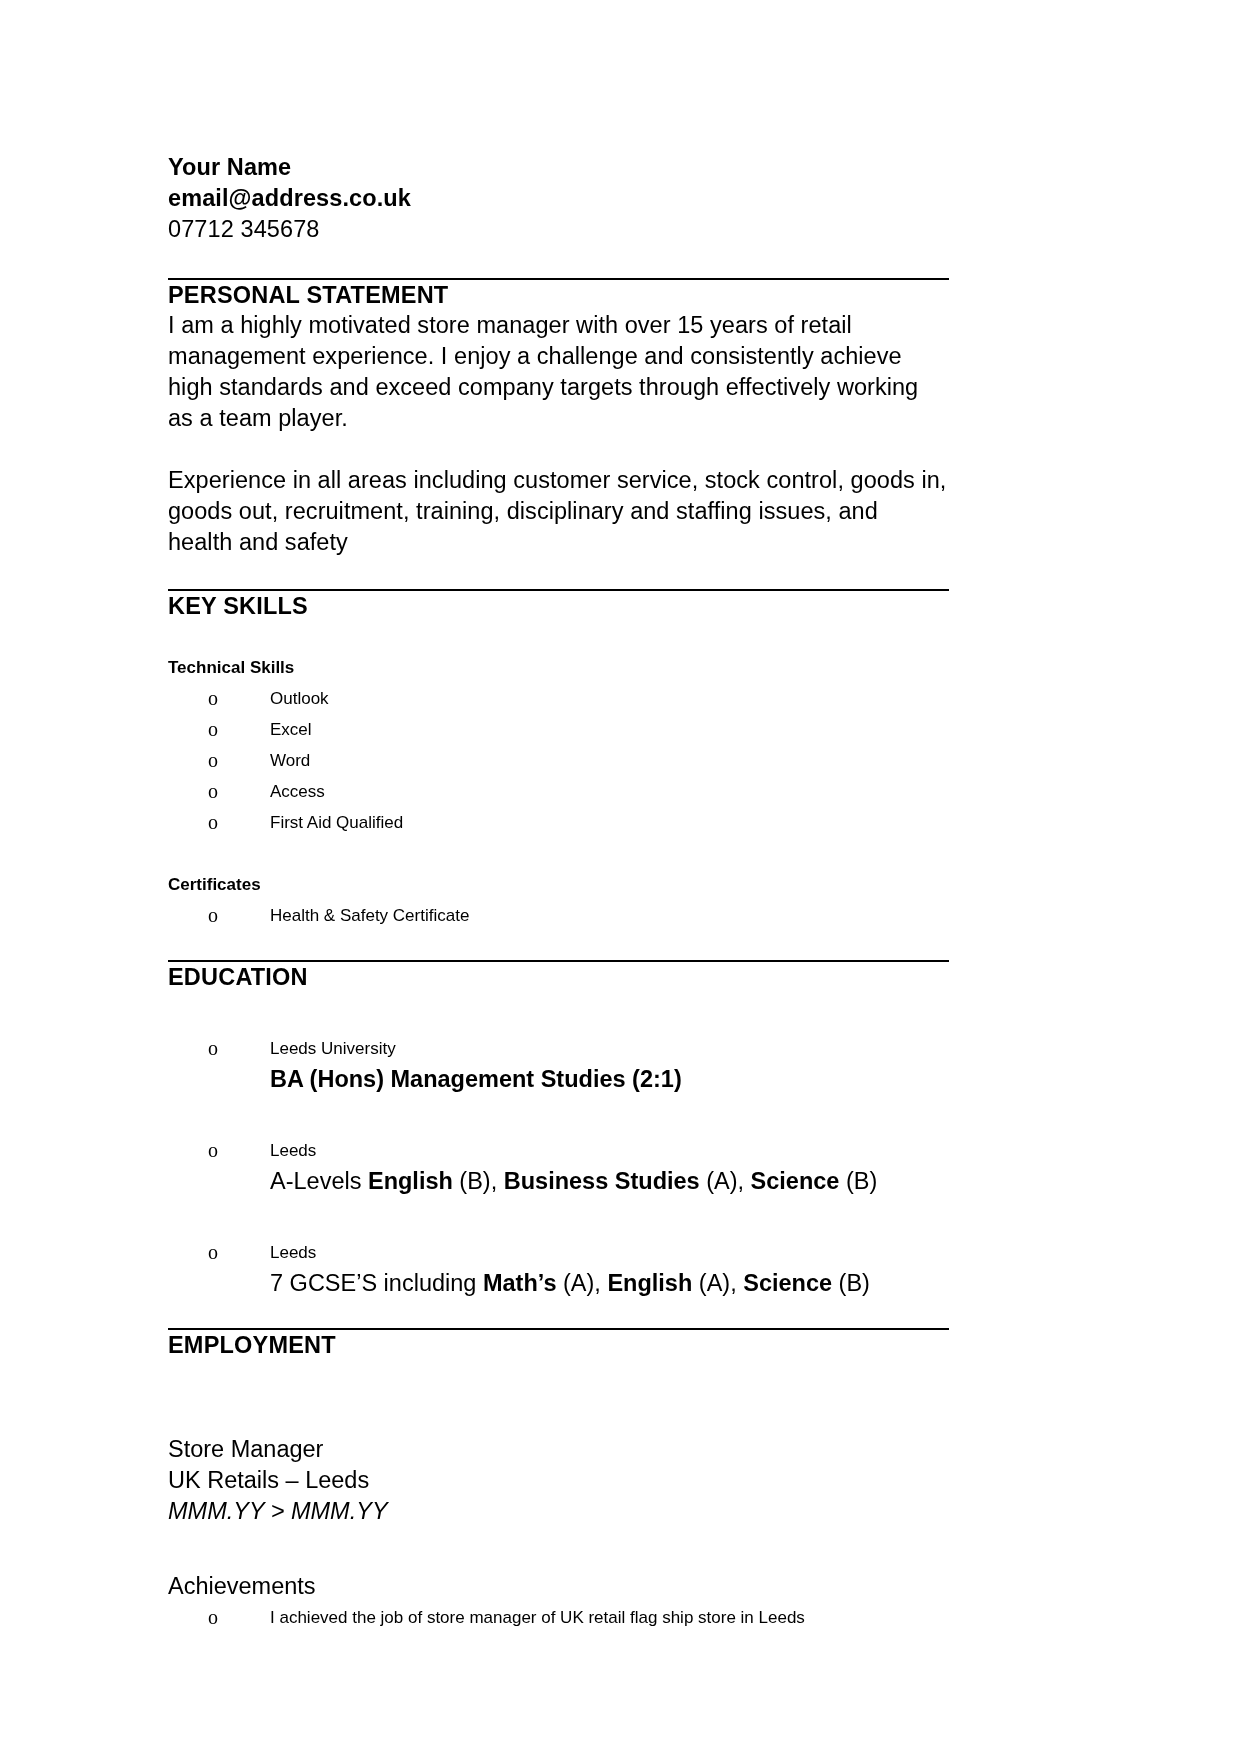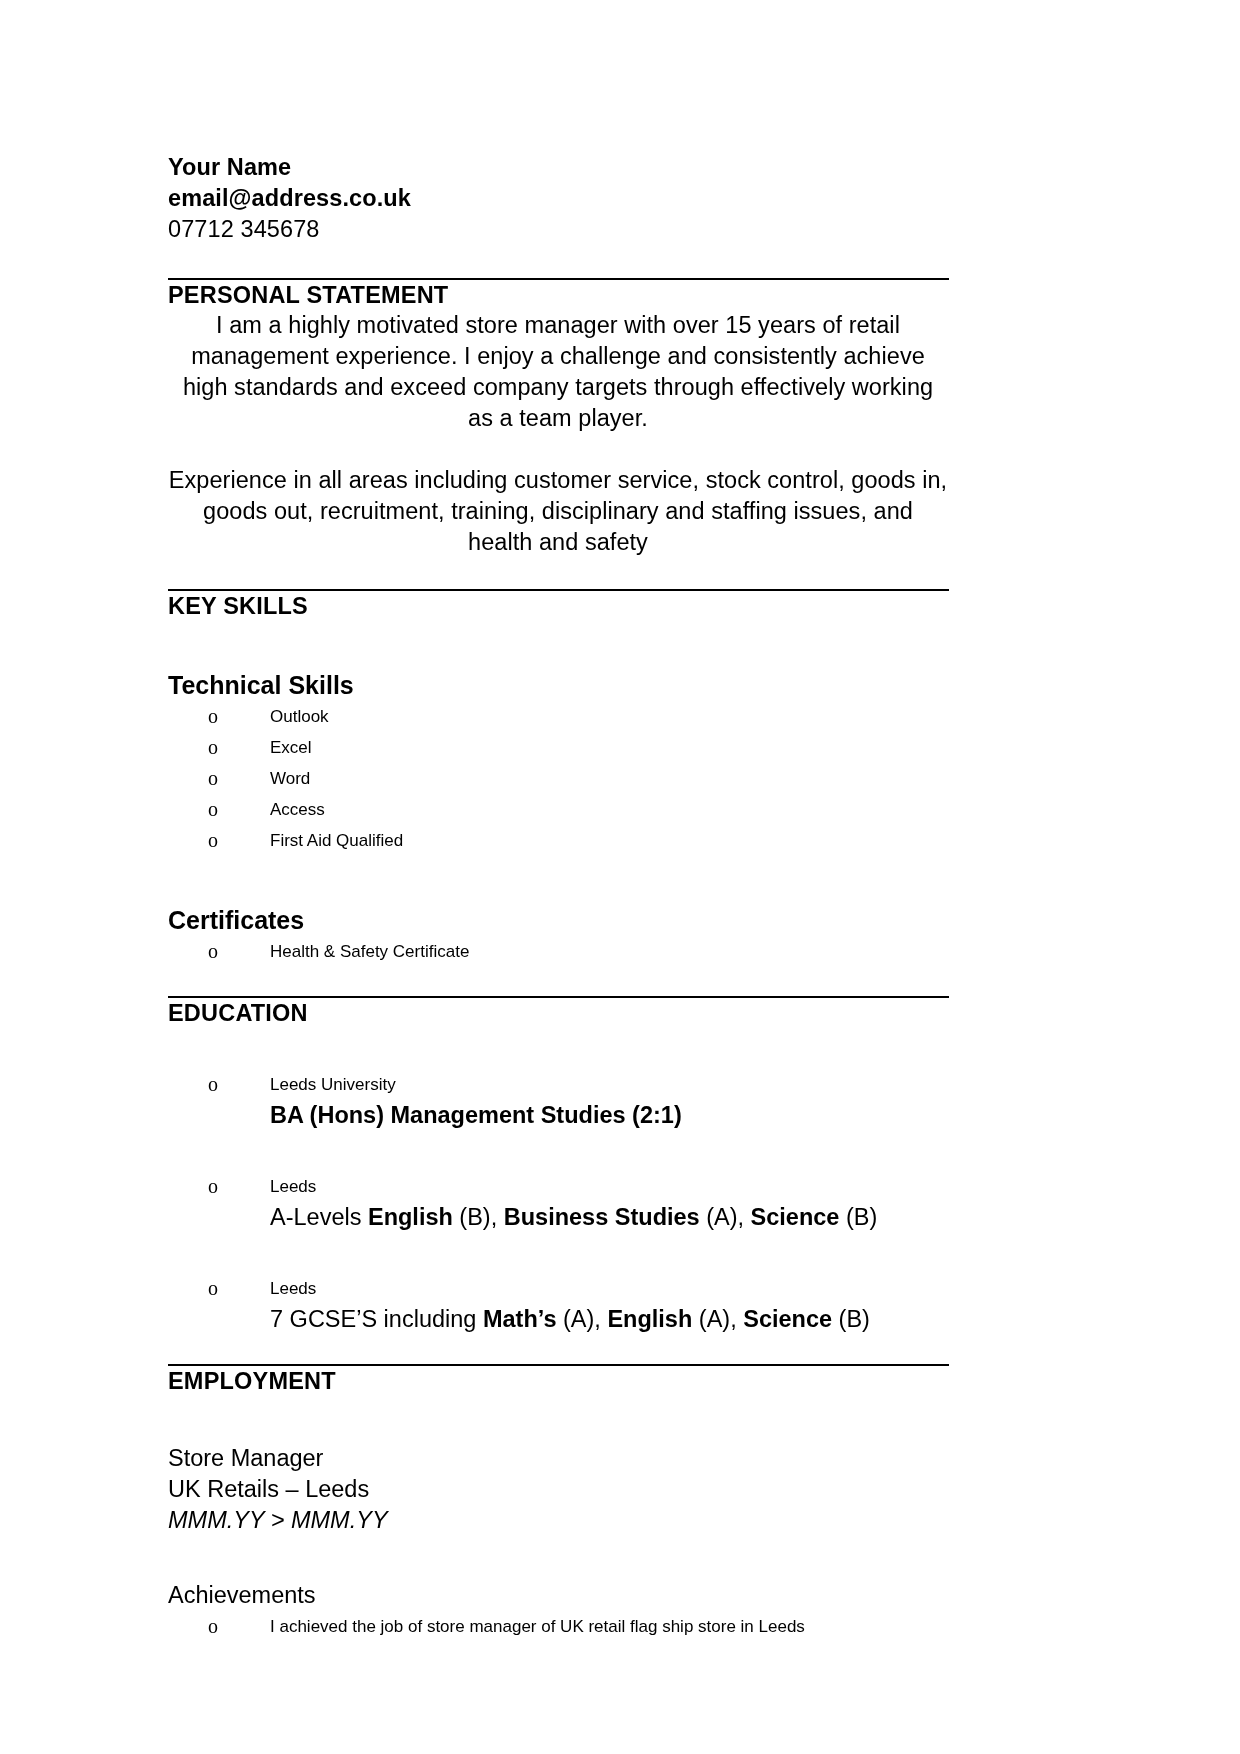--- a/index.html
+++ b/index.html
@@ -54,30 +54,29 @@
     line-height: 30px;
     letter-spacing: 0.2px;
   }
   .sec-gap-top { }
 
   
   .para {
     font-size: 23.5px;
     line-height: 31px;
     letter-spacing: 0.05px;
-    text-align: center;
   }
   .para-gap { margin-top: 31px; }
 
   
   .sub-heading {
-    font-size: 25px;
+    font-size: 17px;
     font-weight: bold;
     line-height: 31px;
-    margin-top: 49px;
+    margin-top: 31px;
   }
 
   
   .bullets {
     list-style: none;
     margin: 0;
     padding: 0;
   }
   .bullet {
     position: relative;
@@ -104,21 +103,21 @@
     padding-left: 102px;
   }
   .edu-sub b { font-weight: bold; }
 
   
   .job-line {
     font-size: 23.5px;
     line-height: 31px;
   }
   .job-line.italic { font-style: italic; }
-  .job-block { margin-top: 47px; }
+  .job-block { margin-top: 74px; }
 
   .achievements-label {
     font-size: 23.5px;
     line-height: 31px;
     margin-top: 44px;
   }
   .ach-list .bullet { line-height: 31.5px; }
 </style>
 </head>
 <body>

